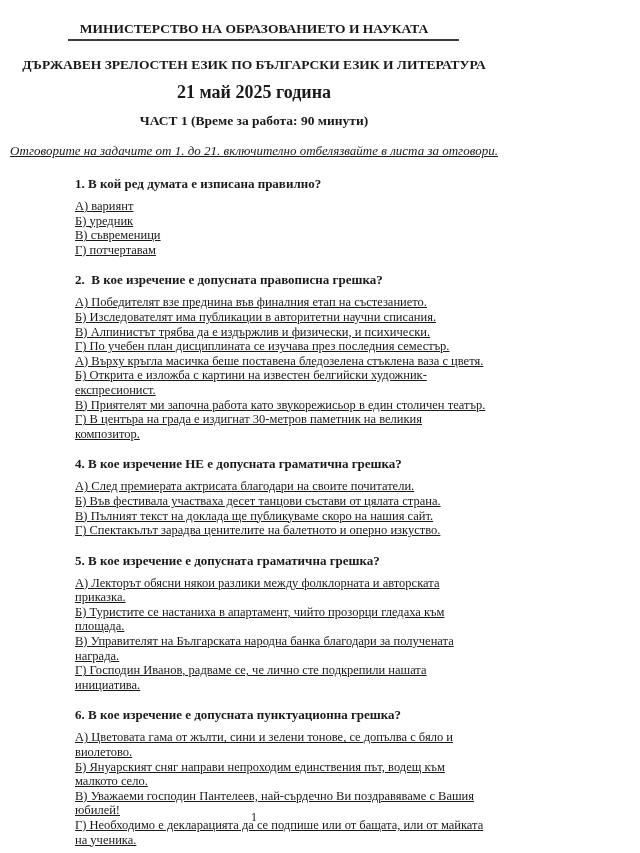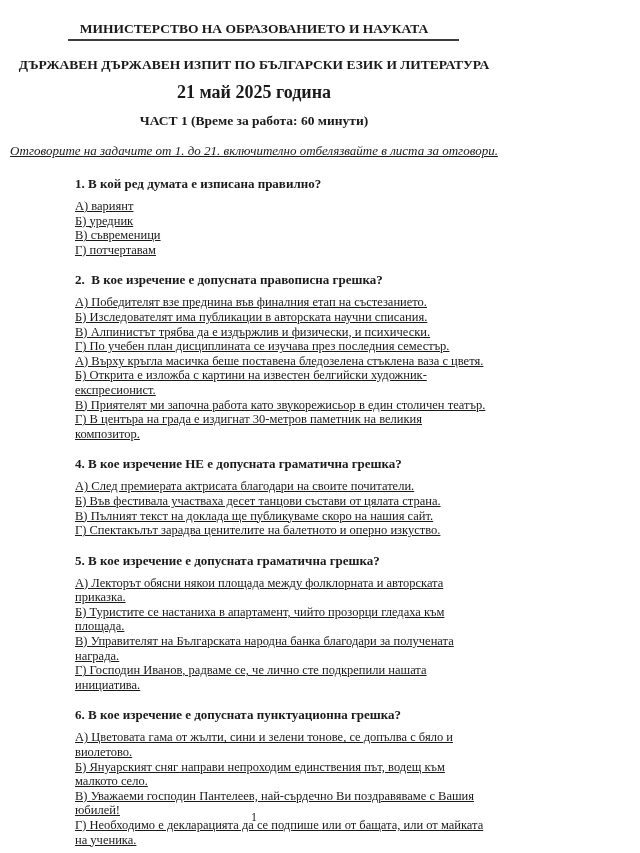--- a/index.html
+++ b/index.html
@@ -87,43 +87,43 @@
   }
 </style>
 </head>
 <body>
 
 <div class="page">
 
   <header class="doc-header">
     <div class="ministry">МИНИСТЕРСТВО НА ОБРАЗОВАНИЕТО И НАУКАТА</div>
     <hr class="header-rule">
-    <div class="exam-title">ДЪРЖАВЕН ДЪРЖАВЕН ИЗПИТ ПО БЪЛГАРСКИ ЕЗИК И ЛИТЕРАТУРА</div>
+    <div class="exam-title">ДЪРЖАВЕН ЗРЕЛОСТЕН ЕЗИК ПО БЪЛГАРСКИ ЕЗИК И ЛИТЕРАТУРА</div>
     <div class="exam-date">21 май 2025 година</div>
-    <div class="part-title">ЧАСТ 1 (Време за работа: 60 минути)</div>
+    <div class="part-title">ЧАСТ 1 (Време за работа: 90 минути)</div>
     <div class="instruction">Отговорите на задачите от 1. до 21. включително отбелязвайте в листа за отговори.</div>
   </header>
 
   <main class="questions">
 
     <section class="question">
       <h2 class="q-title">1. В кой ред думата е изписана правилно?</h2>
       <ul class="options">
         <li>А) вариянт</li>
         <li>Б) уредник</li>
         <li>В) съвременици</li>
         <li>Г) потчертавам</li>
       </ul>
     </section>
 
     <section class="question">
       <h2 class="q-title">2.  В кое изречение е допусната правописна грешка?</h2>
       <ul class="options">
         <li>А) Победителят взе преднина във финалния етап на състезанието.</li>
-        <li>Б) Изследователят има публикации в авторската научни списания.</li>
+        <li>Б) Изследователят има публикации в авторитетни научни списания.</li>
         <li>В) Алпинистът трябва да е издържлив и физически, и психически.</li>
         <li>Г) По учебен план дисциплината се изучава през последния семестър.</li>
       </ul>
     </section>
 
     <section class="question">
       <ul class="options">
         <li>А) Върху кръгла масичка беше поставена бледозелена стъклена ваза с цветя.</li>
         <li>Б) Открита е изложба с картини на известен белгийски художник-експресионист.</li>
         <li>В) Приятелят ми започна работа като звукорежисьор в един столичен театър.</li>
@@ -137,21 +137,21 @@
         <li>А) След премиерата актрисата благодари на своите почитатели.</li>
         <li>Б) Във фестивала участваха десет танцови състави от цялата страна.</li>
         <li>В) Пълният текст на доклада ще публикуваме скоро на нашия сайт.</li>
         <li>Г) Спектакълът зарадва ценителите на балетното и оперно изкуство.</li>
       </ul>
     </section>
 
     <section class="question">
       <h2 class="q-title">5. В кое изречение е допусната граматична грешка?</h2>
       <ul class="options">
-        <li>А) Лекторът обясни някои площада между фолклорната и авторската приказка.</li>
+        <li>А) Лекторът обясни някои разлики между фолклорната и авторската приказка.</li>
         <li>Б) Туристите се настаниха в апартамент, чийто прозорци гледаха към площада.</li>
         <li>В) Управителят на Българската народна банка благодари за получената награда.</li>
         <li>Г) Господин Иванов, радваме се, че лично сте подкрепили нашата инициатива.</li>
       </ul>
     </section>
 
     <section class="question">
       <h2 class="q-title">6. В кое изречение е допусната пунктуационна грешка?</h2>
       <ul class="options">
         <li>А) Цветовата гама от жълти, сини и зелени тонове, се допълва с бяло и виолетово.</li>

